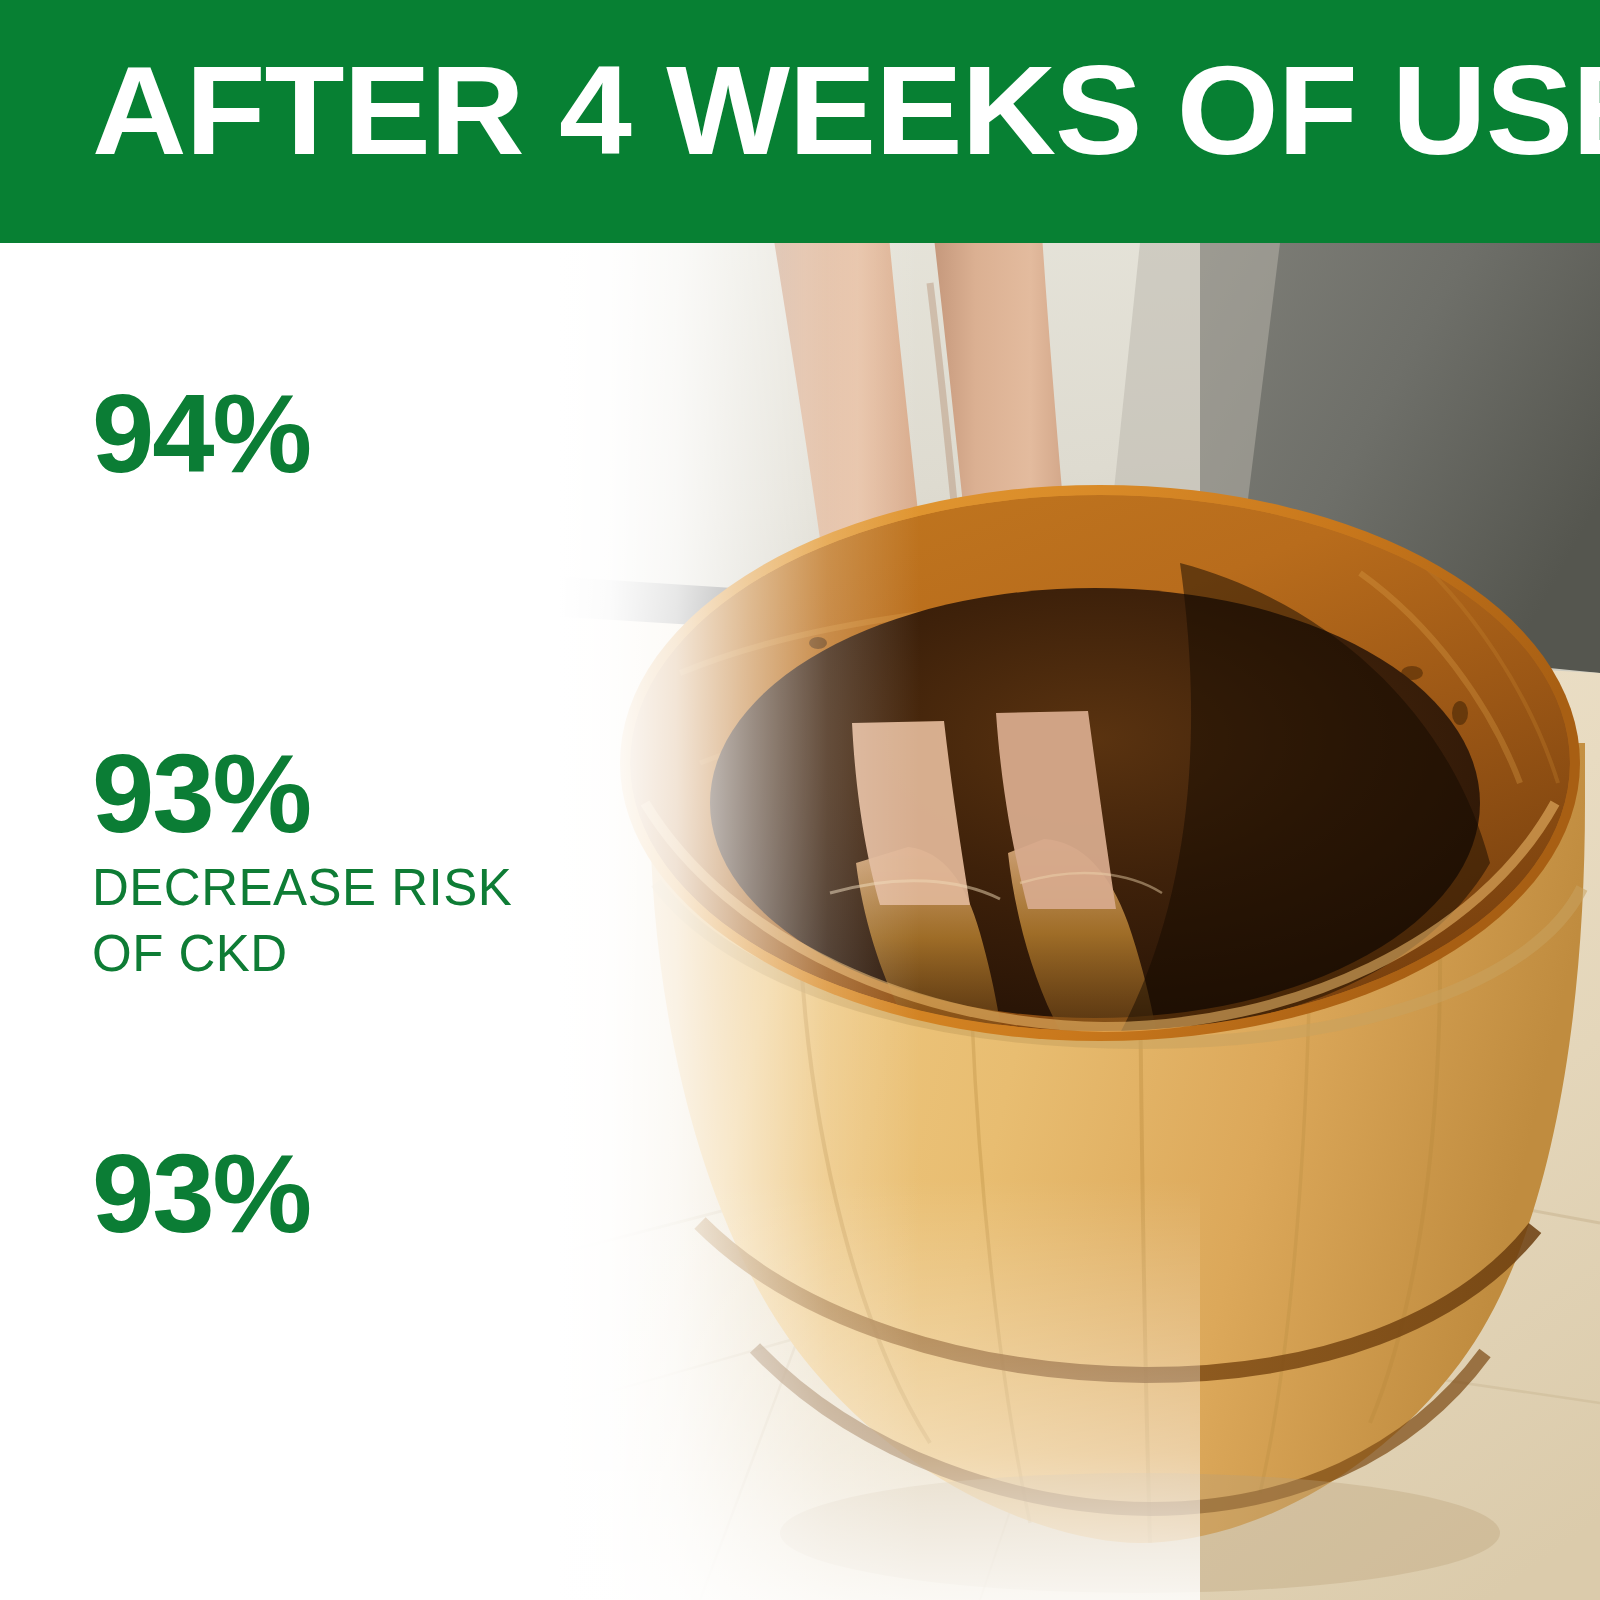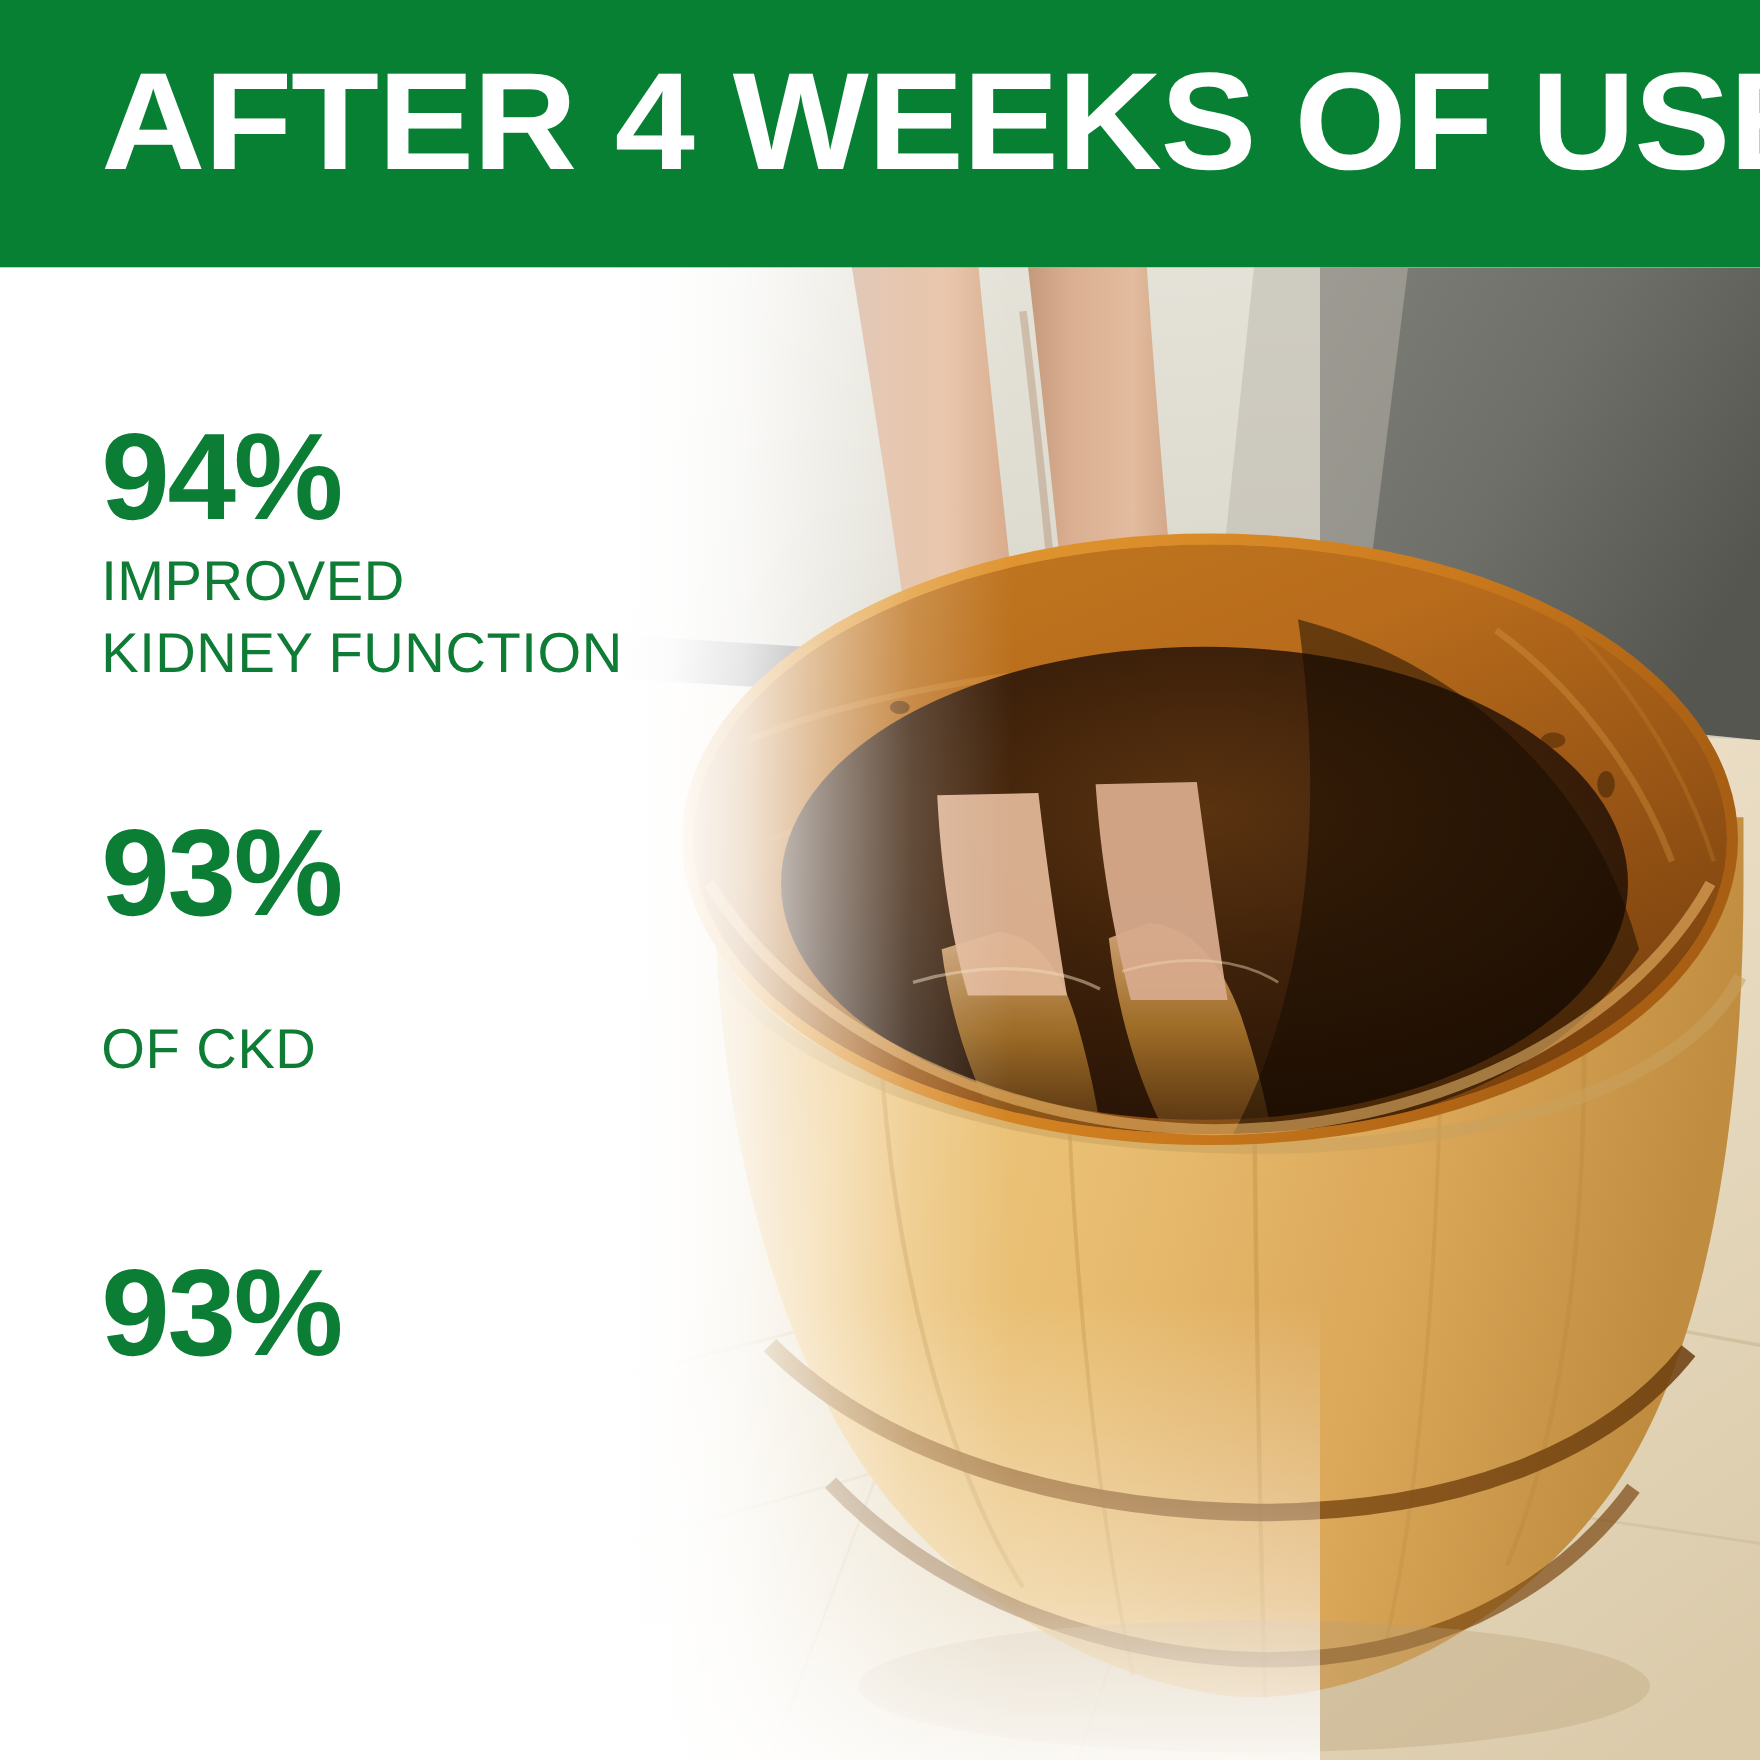--- a/index.html
+++ b/index.html
@@ -320,26 +320,25 @@
   </div>
 
   <div class="banner">
     <div class="banner-title">AFTER 4 WEEKS OF USE</div>
   </div>
 
   <div class="stats">
 
     <div class="stat stat-1">
       <div class="stat-value">94%</div>
-      <div class="stat-label"><span>IMPROVED</span><br><span>KIDNEY FUNCTION</span></div>
     </div>
 
     <div class="stat stat-2">
       <div class="stat-value">93%</div>
-      <div class="stat-label"><br><span>OF CKD</span></div>
+      <div class="stat-label"><span>DECREASE RISK</span><br><span>OF CKD</span></div>
     </div>
 
     <div class="stat stat-3">
       <div class="stat-value">93%</div>
     </div>
 
   </div>
 
 </div>
 

